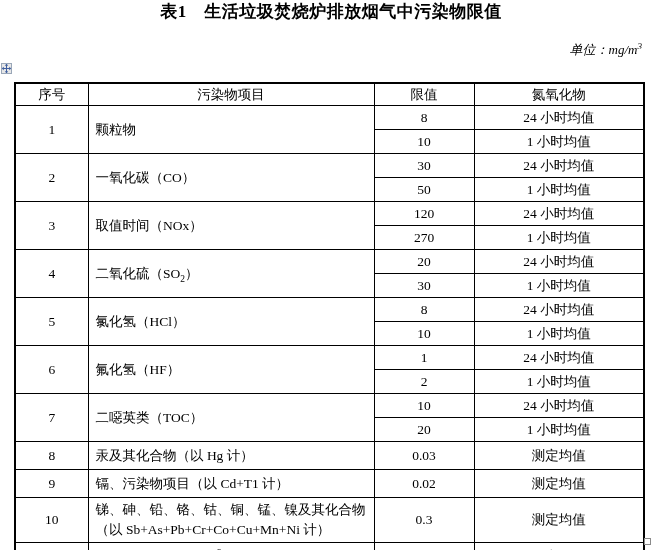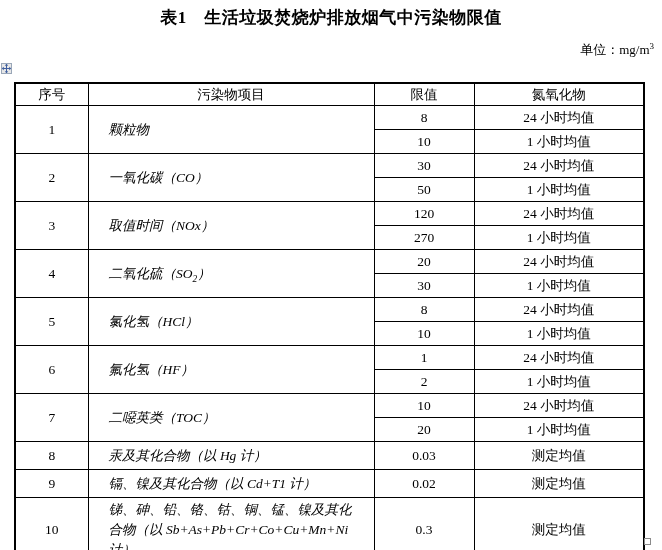--- a/index.html
+++ b/index.html
@@ -2,26 +2,26 @@
 <html><head>
 <meta charset="utf-8">
 <style>
   html,body { margin:0; padding:0; }
   body {
     width:662px; height:550px; background:#ffffff; position:relative;
     font-family:"Liberation Serif","DejaVu Serif",serif; color:#000;
     overflow:hidden;
   }
   .doc-title {
-    position:absolute; top:6px; left:0; width:662px;
+    position:absolute; top:0; left:0; width:662px;
     text-align:center; font-size:17px; font-weight:bold;
     letter-spacing:0.5px;
   }
   .unit-line {
-    position:absolute; top:41px; right:8px; font-size:13px;
+    position:absolute; top:41px; right:20px; font-size:13px;font-style:italic;
   }
   .unit-line sup { font-size:9px; }
   .move-handle {
     position:absolute; left:1px; top:63px; width:11px; height:11px;
     background:#e7e7e7; border:1px solid #9aa7b8; box-sizing:border-box;
     display:flex; align-items:center; justify-content:center;
   }
   .resize-handle {
     position:absolute; left:644px; top:538px; width:7px; height:7px;
     background:#ffffff; border:1px solid #8a8a8a; box-sizing:border-box;
@@ -32,21 +32,21 @@
     border:2px solid #000;
   }
   .limits th, .limits td {
     border:1px solid #000;
     font-size:13.5px; font-weight:normal;
     padding:0 2px; text-align:center; vertical-align:middle;
     line-height:20px; height:23px;
     overflow:hidden;
   }
   .limits th { height:21px; }
-  .limits td.name { text-align:left; padding:2px 20px;font-style:italic; }
+  .limits td.name { text-align:left; padding:2px 7px; }
   .limits sub, .limits sup { font-size:9.5px; line-height:0; }
 </style>
 </head>
 <body>
 
 <div class="doc-title">表1　生活垃圾焚烧炉排放烟气中污染物限值</div>
 
 <div class="unit-line"><span>单位：mg/m</span><sup>3</sup></div>
 
 <div class="move-handle">
@@ -149,21 +149,21 @@
         <td>1 小时均值</td>
       </tr>
       <tr>
         <td rowspan="1">8</td>
         <td class="name" rowspan="1"><span>汞及其化合物（以 Hg 计）</span></td>
         <td>0.03</td>
         <td>测定均值</td>
       </tr>
       <tr>
         <td rowspan="1">9</td>
-        <td class="name" rowspan="1"><span>镉、镍及其化合物（以 Cd+T1 计）</span></td>
+        <td class="name" rowspan="1"><span>镉、污染物项目（以 Cd+T1 计）</span></td>
         <td>0.02</td>
         <td>测定均值</td>
       </tr>
       <tr>
         <td rowspan="1">10</td>
         <td class="name" rowspan="1"><span>锑、砷、铅、铬、钴、铜、锰、镍及其化合物（以 Sb+As+Pb+Cr+Co+Cu+Mn+Ni 计）</span></td>
         <td>0.3</td>
         <td>测定均值</td>
       </tr>
       <tr>

